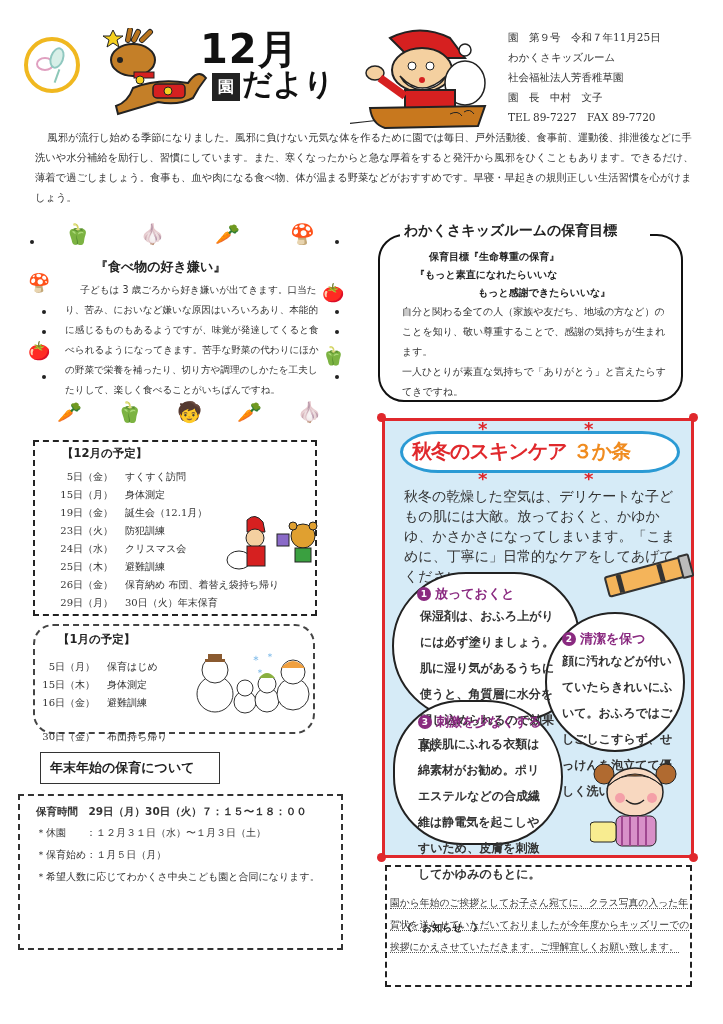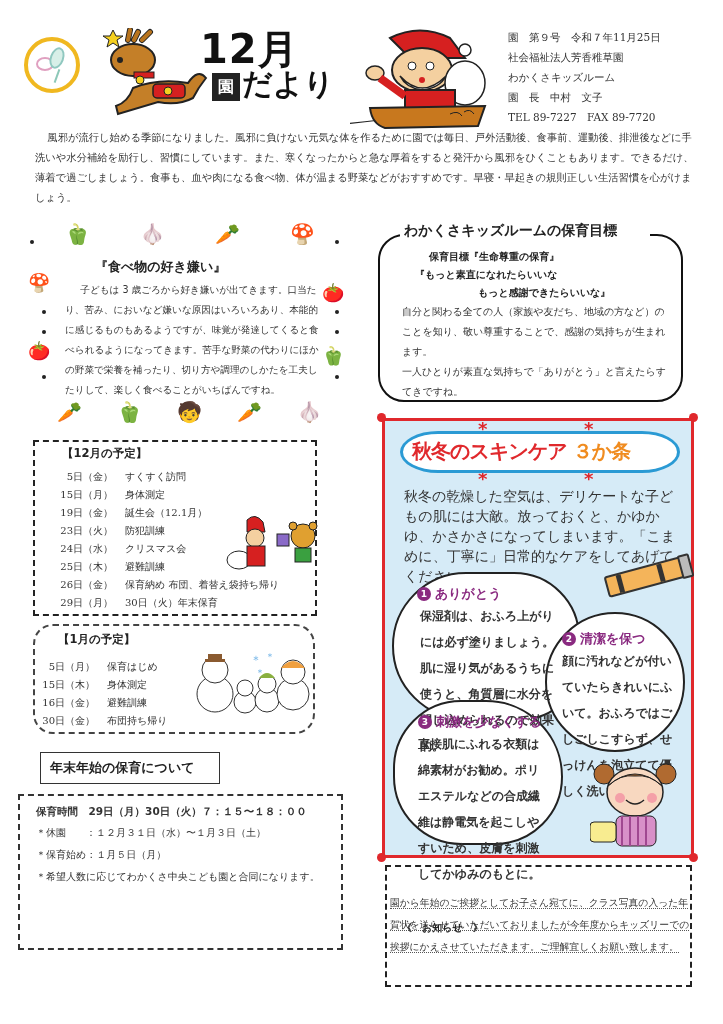--- a/index.html
+++ b/index.html
@@ -114,22 +114,22 @@
   <ellipse cx="115" cy="55" rx="20" ry="22" fill="#fff" stroke="#222" stroke-width="1.5"></ellipse>
   <rect x="55" y="62" width="50" height="22" fill="#d62020" stroke="#222" stroke-width="2"></rect>
   <ellipse cx="25" cy="45" rx="9" ry="7" fill="#f4d0a0" stroke="#222" stroke-width="1.5"></ellipse>
   <path d="M30 50 L55 68" stroke="#d62020" stroke-width="8"></path>
   <path d="M20 80 L135 78 L128 98 L35 100 Q22 96 20 80Z" fill="#c8781e" stroke="#222" stroke-width="2"></path>
   <path d="M100 86 Q108 82 112 88 M114 84 Q120 80 124 86" stroke="#222" fill="none"></path>
 </svg>
 
 <div class="abs info">
   <div>園　第９号　令和７年11月25日</div>
+  <div>わかくさキッズルーム</div>
   <div>社会福祉法人芳香稚草園</div>
-  <div>わかくさキッズルーム</div>
   <div>園　長　中村　文子</div>
   <div>TEL 89-7227　FAX 89-7720</div>
 </div>
 
 <div class="abs intro">風邪が流行し始める季節になりました。風邪に負けない元気な体を作るために園では毎日、戸外活動後、食事前、運動後、排泄後などに手洗いや水分補給を励行し、習慣にしています。また、寒くなったからと急な厚着をすると発汗から風邪をひくこともあります。できるだけ、薄着で過ごしましょう。食事も、血や肉になる食べ物、体が温まる野菜などがおすすめです。早寝・早起きの規則正しい生活習慣を心がけましょう。</div>
 
 <div class="abs veg-row">
   <span>🫑</span>
   <span>🧄</span>
   <span>🥕</span>
@@ -179,21 +179,21 @@
   <circle cx="68" cy="14" r="4" fill="#e0a030" stroke="#222"></circle>
     <circle cx="88" cy="14" r="4" fill="#e0a030" stroke="#222"></circle>
   <rect x="70" y="36" width="16" height="14" fill="#3aa040" stroke="#222"></rect>
 </svg>
 
 <div class="abs jan-box"></div>
 <div class="abs sched-title" style="left:58px;top:632px">【1月の予定】</div>
 <div class="sched-row" style="left:20px;top:658px"><span class="d">5日（月）</span><span>保育はじめ</span></div>
 <div class="sched-row" style="left:20px;top:676px"><span class="d">15日（木）</span><span>身体測定</span></div>
 <div class="sched-row" style="left:20px;top:694px"><span class="d">16日（金）</span><span>避難訓練</span></div>
-<div class="sched-row" style="left:20px;top:712px"><span class="d">30日（金）</span><span>布団持ち帰り</span></div>
+<div class="sched-row" style="left:20px;top:728px"><span class="d">30日（金）</span><span>布団持ち帰り</span></div>
 <svg class="abs" style="left:195px;top:650px;width:115px;height:65px" viewBox="0 0 115 65">
   <circle cx="20" cy="44" r="18" fill="#fff" stroke="#333"></circle>
     <circle cx="20" cy="20" r="13" fill="#fff" stroke="#333"></circle>
   <rect x="13" y="4" width="14" height="6" fill="#8a5a30"></rect>
     <rect x="10" y="9" width="20" height="3" fill="#8a5a30"></rect>
   <circle cx="50" cy="52" r="11" fill="#fff" stroke="#333"></circle>
     <circle cx="50" cy="38" r="8" fill="#fff" stroke="#333"></circle>
   <circle cx="72" cy="50" r="12" fill="#fff" stroke="#333"></circle>
     <circle cx="72" cy="34" r="9" fill="#fff" stroke="#333"></circle>
   <path d="M64 28 Q72 18 80 28Z" fill="#8ab040"></path>
@@ -242,21 +242,21 @@
 <div class="bubble" style="left:392px;top:572px;width:188px;height:148px;border-radius:90px 80px 70px 90px"></div>
 <div class="bubble" style="left:545px;top:612px;width:140px;height:140px;border-radius:70px"></div>
 <div class="bubble" style="left:393px;top:700px;width:170px;height:145px;border-radius:80px 90px 80px 80px"></div>
 
 <div class="abs tube">
     <div class="band1"></div>
     <div class="band2"></div>
     <div class="cap"></div>
   </div>
 
-<div class="tip-title" style="left:417px;top:585px"><span class="n">1</span><span>ありがとう</span></div>
+<div class="tip-title" style="left:417px;top:585px"><span class="n">1</span><span>放っておくと</span></div>
 <div class="tip-body" style="left:420px;top:603px;width:135px">保湿剤は、おふろ上がりには必ず塗りましょう。肌に湿り気があるうちに使うと、角質層に水分を閉じ込められるので効果的。</div>
 
 <div class="tip-title" style="left:562px;top:630px"><span class="n">2</span><span>清潔を保つ</span></div>
 <div class="tip-body" style="left:562px;top:648px;width:120px">顔に汚れなどが付いていたらきれいにふいて。おふろではごしごしこすらず、せっけんを泡立てて優しく洗います。</div>
 
 <div class="tip-title" style="left:418px;top:713px"><span class="n">3</span><span>刺激を少なくする</span></div>
 <div class="tip-body" style="left:418px;top:731px;width:132px">直接肌にふれる衣類は綿素材がお勧め。ポリエステルなどの合成繊維は静電気を起こしやすいため、皮膚を刺激してかゆみのもとに。</div>
 
 <svg class="abs girl" viewBox="0 0 90 96">
   <circle cx="14" cy="18" r="10" fill="#b06a30" stroke="#222"></circle>

